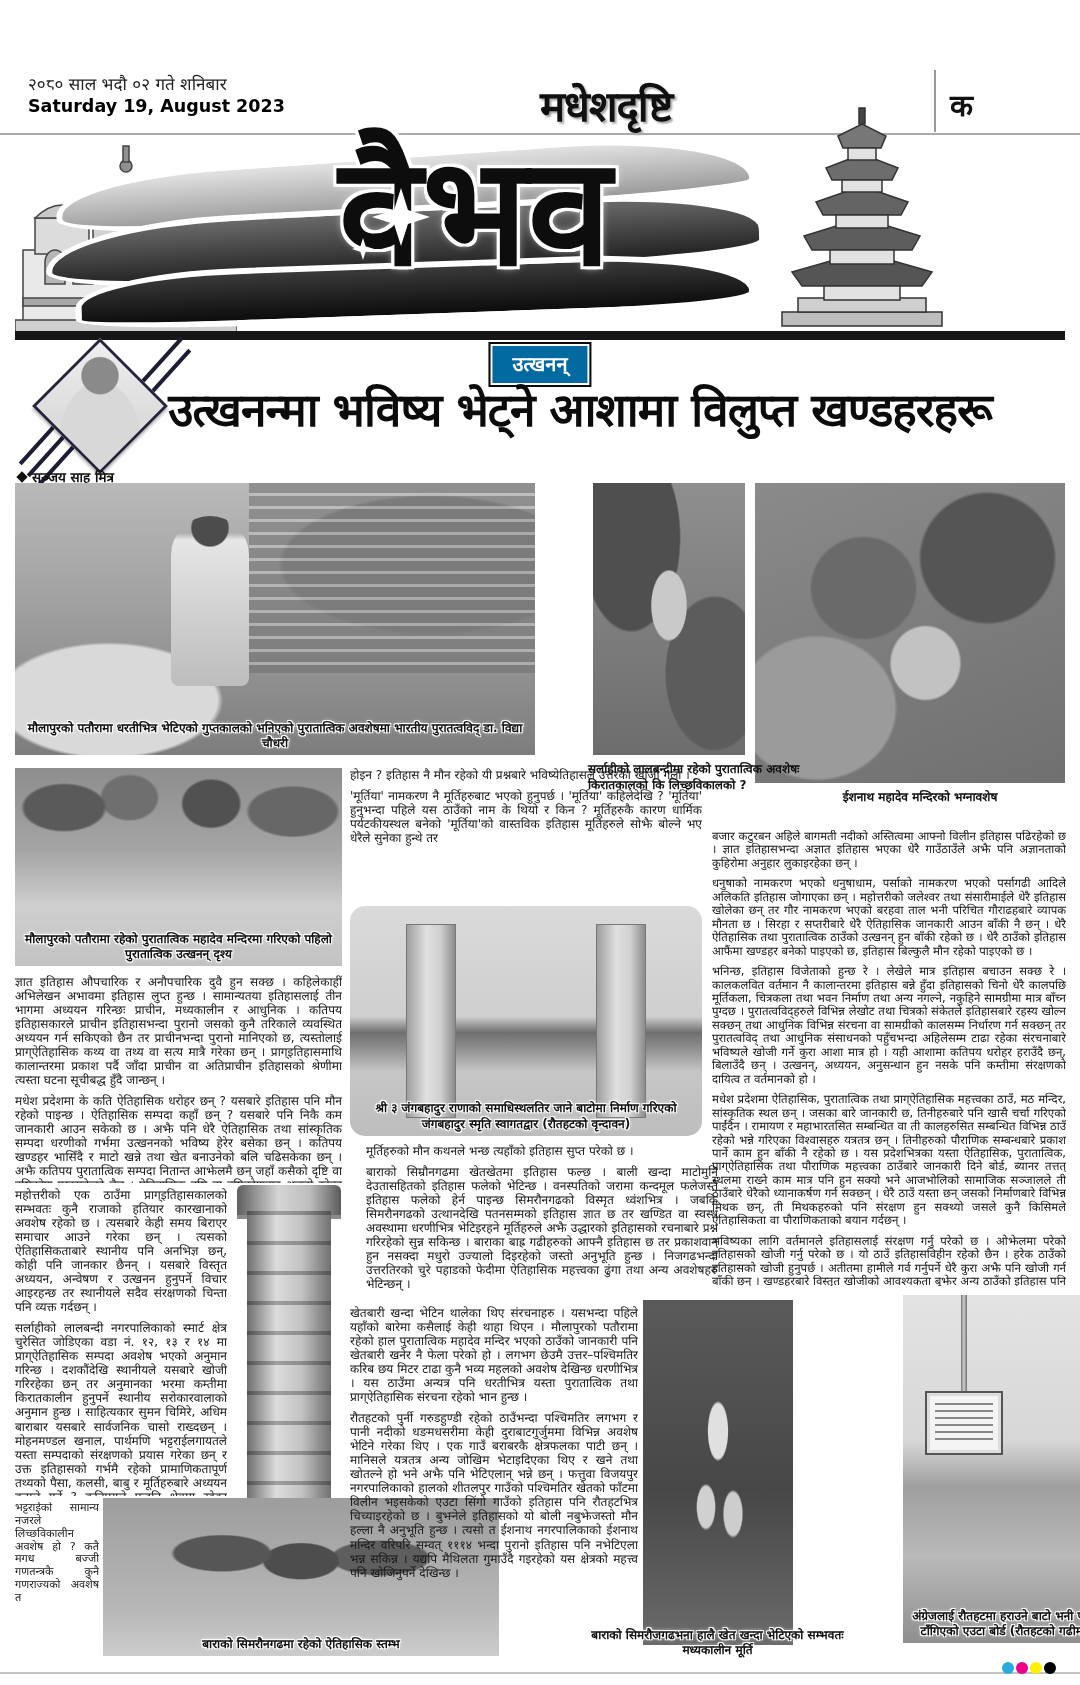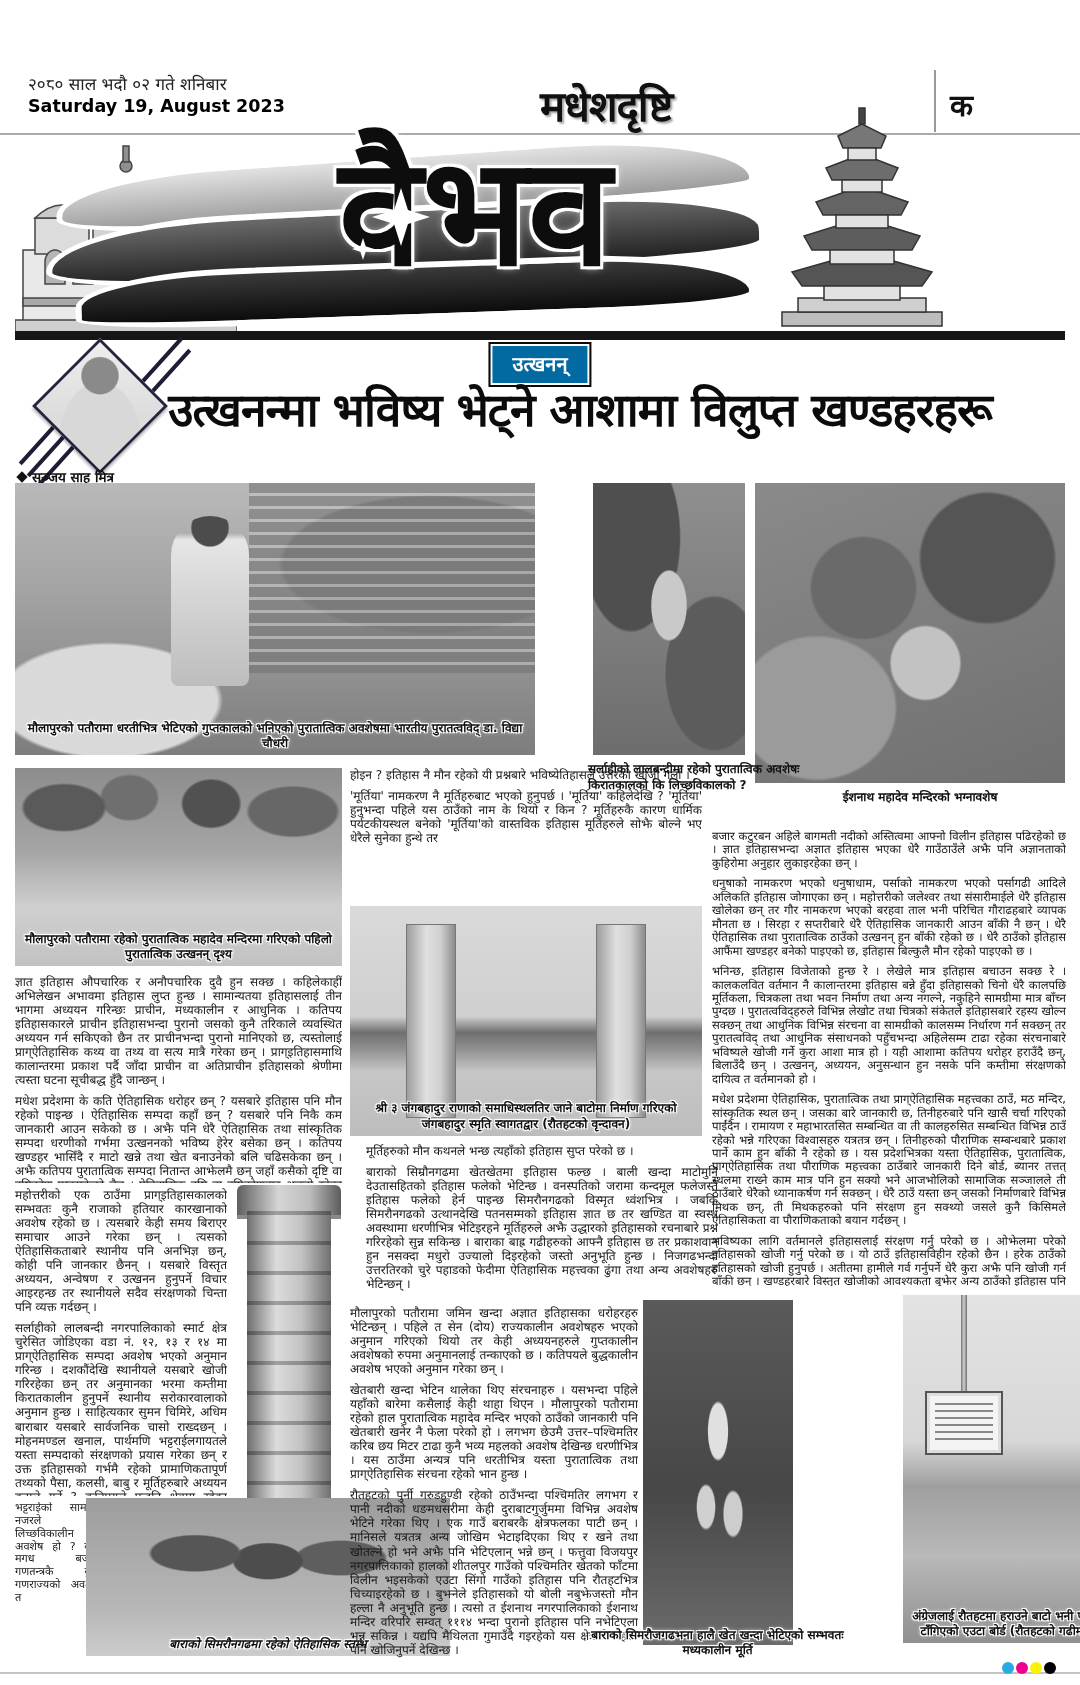--- a/index.html
+++ b/index.html
@@ -88,39 +88,39 @@
 
   .photo-crowd{left:15px;top:768px;width:327px;height:198px;
     background:
       radial-gradient(ellipse at 15% 20%, #5a5a5a 0 10%, transparent 11%),
       radial-gradient(ellipse at 35% 15%, #6f6f6f 0 9%, transparent 10%),
       radial-gradient(ellipse at 60% 18%, #515151 0 10%, transparent 11%),
       radial-gradient(ellipse at 85% 22%, #676767 0 11%, transparent 12%),
       linear-gradient(180deg,#8d8d8d 0%,#a5a5a5 42%,#cfcfcf 70%,#c2c2c2 100%);}
 
   .photo-gate{left:350px;top:906px;width:352px;height:230px;
-    background:linear-gradient(180deg,#dadada 0%,#cfcfcf 48%,#6f6f6f 55%,#8f8f8f 62%,#c6c6c6 72%,#bdbdbd 100%);}
+    background:linear-gradient(180deg,#dadada 0%,#cfcfcf 48%,#6f6f6f 55%,#8f8f8f 62%,#c6c6c6 72%,#bdbdbd 100%);border-radius:15px;}
   .gate-pillar{position:absolute;top:8%;width:14%;height:84%;
     background:linear-gradient(90deg,#9e9e9e,#e0e0e0 40%,#cfcfcf 70%,#8c8c8c);border:1px solid #777;}
 
   .pillar-photo{left:233px;top:1185px;width:112px;height:318px;background:#fff;}
   .pillar-shaft{position:absolute;left:14px;top:26px;width:84px;height:292px;
     background:
       repeating-linear-gradient(180deg,rgba(0,0,0,.28) 0 4px,transparent 4px 30px),
       linear-gradient(90deg,#6e6e6e,#dcdcdc 35%,#c2c2c2 65%,#707070);}
   .pillar-cap{position:absolute;left:4px;top:0;width:104px;height:30px;
     background:linear-gradient(90deg,#5f5f5f,#d5d5d5 40%,#bdbdbd 70%,#5b5b5b);
     border-radius:6px 6px 0 0;
     box-shadow:0 4px 0 #8a8a8a;}
-  .photo-base{left:86px;top:1498px;width:364px;height:158px;
+  .photo-base{left:103px;top:1498px;width:396px;height:158px;
     background:
       radial-gradient(ellipse at 30% 35%, #565656 0 12%, transparent 13%),
       radial-gradient(ellipse at 50% 40%, #4d4d4d 0 13%, transparent 14%),
       radial-gradient(ellipse at 70% 38%, #5e5e5e 0 12%, transparent 13%),
-      linear-gradient(180deg,#9d9d9d 0%,#b7b7b7 70%,#cccccc 100%); font-style: italic;}
+      linear-gradient(180deg,#9d9d9d 0%,#b7b7b7 70%,#cccccc 100%);}
 
   .photo-statue{left:643px;top:1300px;width:150px;height:345px;
     background:
       radial-gradient(ellipse at 50% 38%, #e0e0e0 0 9%, transparent 10%),
       radial-gradient(ellipse at 42% 60%, #d0d0d0 0 7%, transparent 8%),
       radial-gradient(ellipse at 60% 62%, #cdcdcd 0 7%, transparent 8%),
       linear-gradient(180deg,#5a5a5a 0%,#474747 55%,#6b6b6b 100%);}
   .cap-statue{left:575px;top:1628px;width:285px;text-align:center;font-size:12px;font-weight:bold;color:#101010;
         line-height:1.25;
         text-shadow:-1px -1px 0 #fff,1px -1px 0 #fff,-1px 1px 0 #fff,1px 1px 0 #fff,0 0 4px #fff;}
@@ -270,21 +270,20 @@
     <div class="gate-pillar" style="left:16%;"></div>
     <div class="gate-pillar" style="left:70%;"></div>
     <div class="cap" style="bottom:20px;">श्री ३ जंगबहादुर राणाको समाधिस्थलतिर जाने बाटोमा निर्माण गरिएको</div>
     <div class="cap" style="bottom:4px;margin-top:32px;">जंगबहादुर स्मृति स्वागतद्वार (रौतहटको वृन्दावन)</div>
   </div>
   <div class="abs body-text t-mid2">
     <p>मूर्तिहरुको मौन कथनले भन्छ त्यहाँको इतिहास सुप्त परेको छ ।</p>
     <p>बाराको सिम्रौनगढमा खेतखेतमा इतिहास फल्छ । बाली खन्दा माटोमुनि देउतासहितको इतिहास फलेको भेटिन्छ । वनस्पतिको जरामा कन्दमूल फलेजस्तै इतिहास फलेको हेर्न पाइन्छ सिमरौनगढको विस्मृत ध्वंशभित्र । जबकि सिमरौनगढको उत्थानदेखि पतनसम्मको इतिहास ज्ञात छ तर खण्डित वा स्वस्थ अवस्थामा धरणीभित्र भेटिइरहने मूर्तिहरुले अझै उद्धारको इतिहासको रचनाबारे प्रश्न गरिरहेको सुन्न सकिन्छ । बाराका बाह्र गढीहरुको आफ्नै इतिहास छ तर प्रकाशवान् हुन नसक्दा मधुरो उज्यालो दिइरहेको जस्तो अनुभूति हुन्छ । निजगढभन्दा उत्तरतिरको चुरे पहाडको फेदीमा ऐतिहासिक महत्त्वका ढुंगा तथा अन्य अवशेषहरु भेटिन्छन् ।</p>
   </div>
   <div class="abs body-text t-mid3">
-    <p>मौलापुरको पतौरामा जमिन खन्दा अज्ञात इतिहासका धरोहरहरु भेटिन्छन् । पहिले त सेन (दोय) राज्यकालीन अवशेषहरु भएको अनुमान गरिएको थियो तर केही अध्ययनहरुले गुप्तकालीन अवशेषको रुपमा अनुमानलाई तन्काएको छ । कतिपयले बुद्धकालीन अवशेष भएको अनुमान गरेका छन् ।</p>
     <p>खेतबारी खन्दा भेटिन थालेका थिए संरचनाहरु । यसभन्दा पहिले यहाँको बारेमा कसैलाई केही थाहा थिएन । मौलापुरको पतौरामा रहेको हाल पुरातात्विक महादेव मन्दिर भएको ठाउँको जानकारी पनि खेतबारी खनेर नै फेला परेको हो । लगभग छेउमै उत्तर–पश्चिमतिर करिब छय मिटर टाढा कुनै भव्य महलको अवशेष देखिन्छ धरणीभित्र । यस ठाउँमा अन्यत्र पनि धरतीभित्र यस्ता पुरातात्विक तथा प्राग्ऐतिहासिक संरचना रहेको भान हुन्छ ।</p>
     <p>रौतहटको पुर्नी गरुडहुण्डी रहेको ठाउँभन्दा पश्चिमतिर लगभग र पानी नदीको धङमधसरीमा केही दुराबाटगुर्जुममा विभिन्न अवशेष भेटिने गरेका थिए । एक गाउँ बराबरकै क्षेत्रफलका पाटी छन् । मानिसले यत्रतत्र अन्य जोखिम भेटाइदिएका थिए र खने तथा खोतल्ने हो भने अझै पनि भेटिएलान् भन्ने छन् । फत्तुवा विजयपुर नगरपालिकाको हालको शीतलपुर गाउँको पश्चिमतिर खेतको फाँटमा विलीन भइसकेको एउटा सिंगो गाउँको इतिहास पनि रौतहटभित्र चिच्याइरहेको छ । बुझ्नेले इतिहासको यो बोली नबुझेजस्तो मौन हल्ला नै अनुभूति हुन्छ । त्यसो त ईशनाथ नगरपालिकाको ईशनाथ मन्दिर वरिपरि सम्वत् १११४ भन्दा पुरानो इतिहास पनि नभेटिएला भन्न सकिन्न । यद्यपि मैथिलता गुमाउँदै गइरहेको यस क्षेत्रको महत्त्व पनि खोजिनुपर्ने देखिन्छ ।</p>
 
   </div>
 
   <div class="abs body-text t-right">
     <p>बजार कटुरबन अहिले बागमती नदीको अस्तित्वमा आफ्नो विलीन इतिहास पढिरहेको छ । ज्ञात इतिहासभन्दा अज्ञात इतिहास भएका धेरै गाउँठाउँले अझै पनि अज्ञानताको कुहिरोमा अनुहार लुकाइरहेका छन् ।</p>
     <p>धनुषाको नामकरण भएको धनुषाधाम, पर्साको नामकरण भएको पर्सागढी आदिले अलिकति इतिहास जोगाएका छन् । महोत्तरीको जलेश्वर तथा संसारीमाईले धेरै इतिहास खोलेका छन् तर गौर नामकरण भएको बरहवा ताल भनी परिचित गौराढहबारे व्यापक मौनता छ । सिरहा र सप्तरीबारे धेरै ऐतिहासिक जानकारी आउन बाँकी नै छन् । धेरै ऐतिहासिक तथा पुरातात्विक ठाउँको उत्खनन् हुन बाँकी रहेको छ । धेरै ठाउँको इतिहास आफैंमा खण्डहर बनेको पाइएको छ, इतिहास बिल्कुलै मौन रहेको पाइएको छ ।</p>
     <p>भनिन्छ, इतिहास विजेताको हुन्छ रे । लेखेले मात्र इतिहास बचाउन सक्छ रे । कालकलवित वर्तमान नै कालान्तरमा इतिहास बन्ने हुँदा इतिहासको चिनो धेरै कालपछि मूर्तिकला, चित्रकला तथा भवन निर्माण तथा अन्य नगल्ने, नकुहिने सामग्रीमा मात्र बाँच्न पुग्दछ । पुरातत्वविद्हरुले विभिन्न लेखोट तथा चित्रको संकेतले इतिहासबारे रहस्य खोल्न सक्छन् तथा आधुनिक विभिन्न संरचना वा सामग्रीको कालसम्म निर्धारण गर्न सक्छन् तर पुरातत्वविद् तथा आधुनिक संसाधनको पहुँचभन्दा अहिलेसम्म टाढा रहेका संरचनाबारे भविष्यले खोजी गर्ने कुरा आशा मात्र हो । यही आशामा कतिपय धरोहर हराउँदै छन्, बिलाउँदै छन् । उत्खनन्, अध्ययन, अनुसन्धान हुन नसके पनि कम्तीमा संरक्षणको दायित्व त वर्तमानको हो ।</p>
     <p>मधेश प्रदेशमा ऐतिहासिक, पुरातात्विक तथा प्राग्ऐतिहासिक महत्त्वका ठाउँ, मठ मन्दिर, सांस्कृतिक स्थल छन् । जसका बारे जानकारी छ, तिनीहरुबारे पनि खासै चर्चा गरिएको पाईंदैन । रामायण र महाभारतसित सम्बन्धित वा ती कालहरुसित सम्बन्धित विभिन्न ठाउँ रहेको भन्ने गरिएका विश्वासहरु यत्रतत्र छन् । तिनीहरुको पौराणिक सम्बन्धबारे प्रकाश पार्ने काम हुन बाँकी नै रहेको छ । यस प्रदेशभित्रका यस्ता ऐतिहासिक, पुरातात्विक, प्राग्ऐतिहासिक तथा पौराणिक महत्त्वका ठाउँबारे जानकारी दिने बोर्ड, ब्यानर तत्तत् स्थलमा राख्ने काम मात्र पनि हुन सक्यो भने आजभोलिको सामाजिक सञ्जालले ती ठाउँबारे धेरैको ध्यानाकर्षण गर्न सक्छन् । धेरै ठाउँ यस्ता छन् जसको निर्माणबारे विभिन्न मिथक छन्, ती मिथकहरुको पनि संरक्षण हुन सक्थ्यो जसले कुनै किसिमले ऐतिहासिकता वा पौराणिकताको बयान गर्दछन् ।</p>

